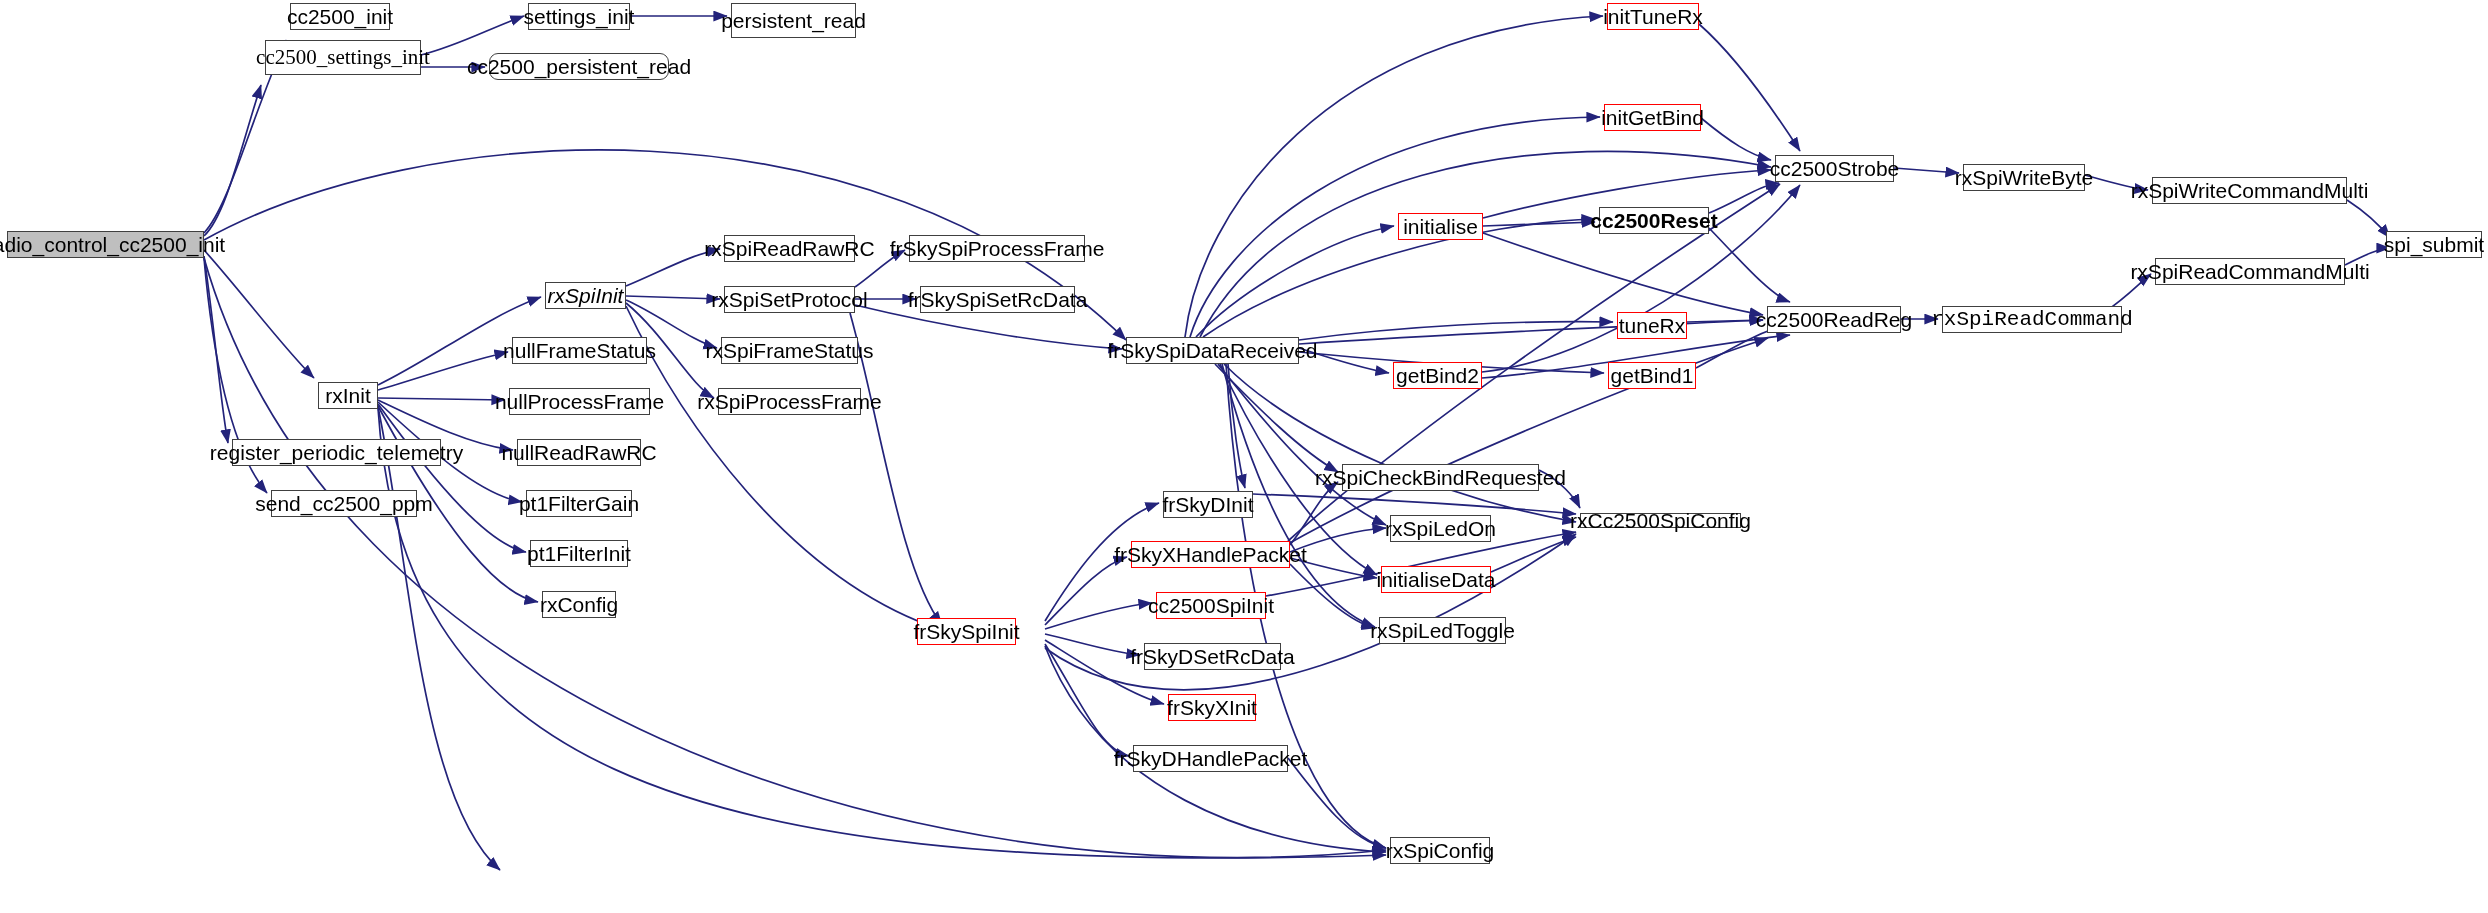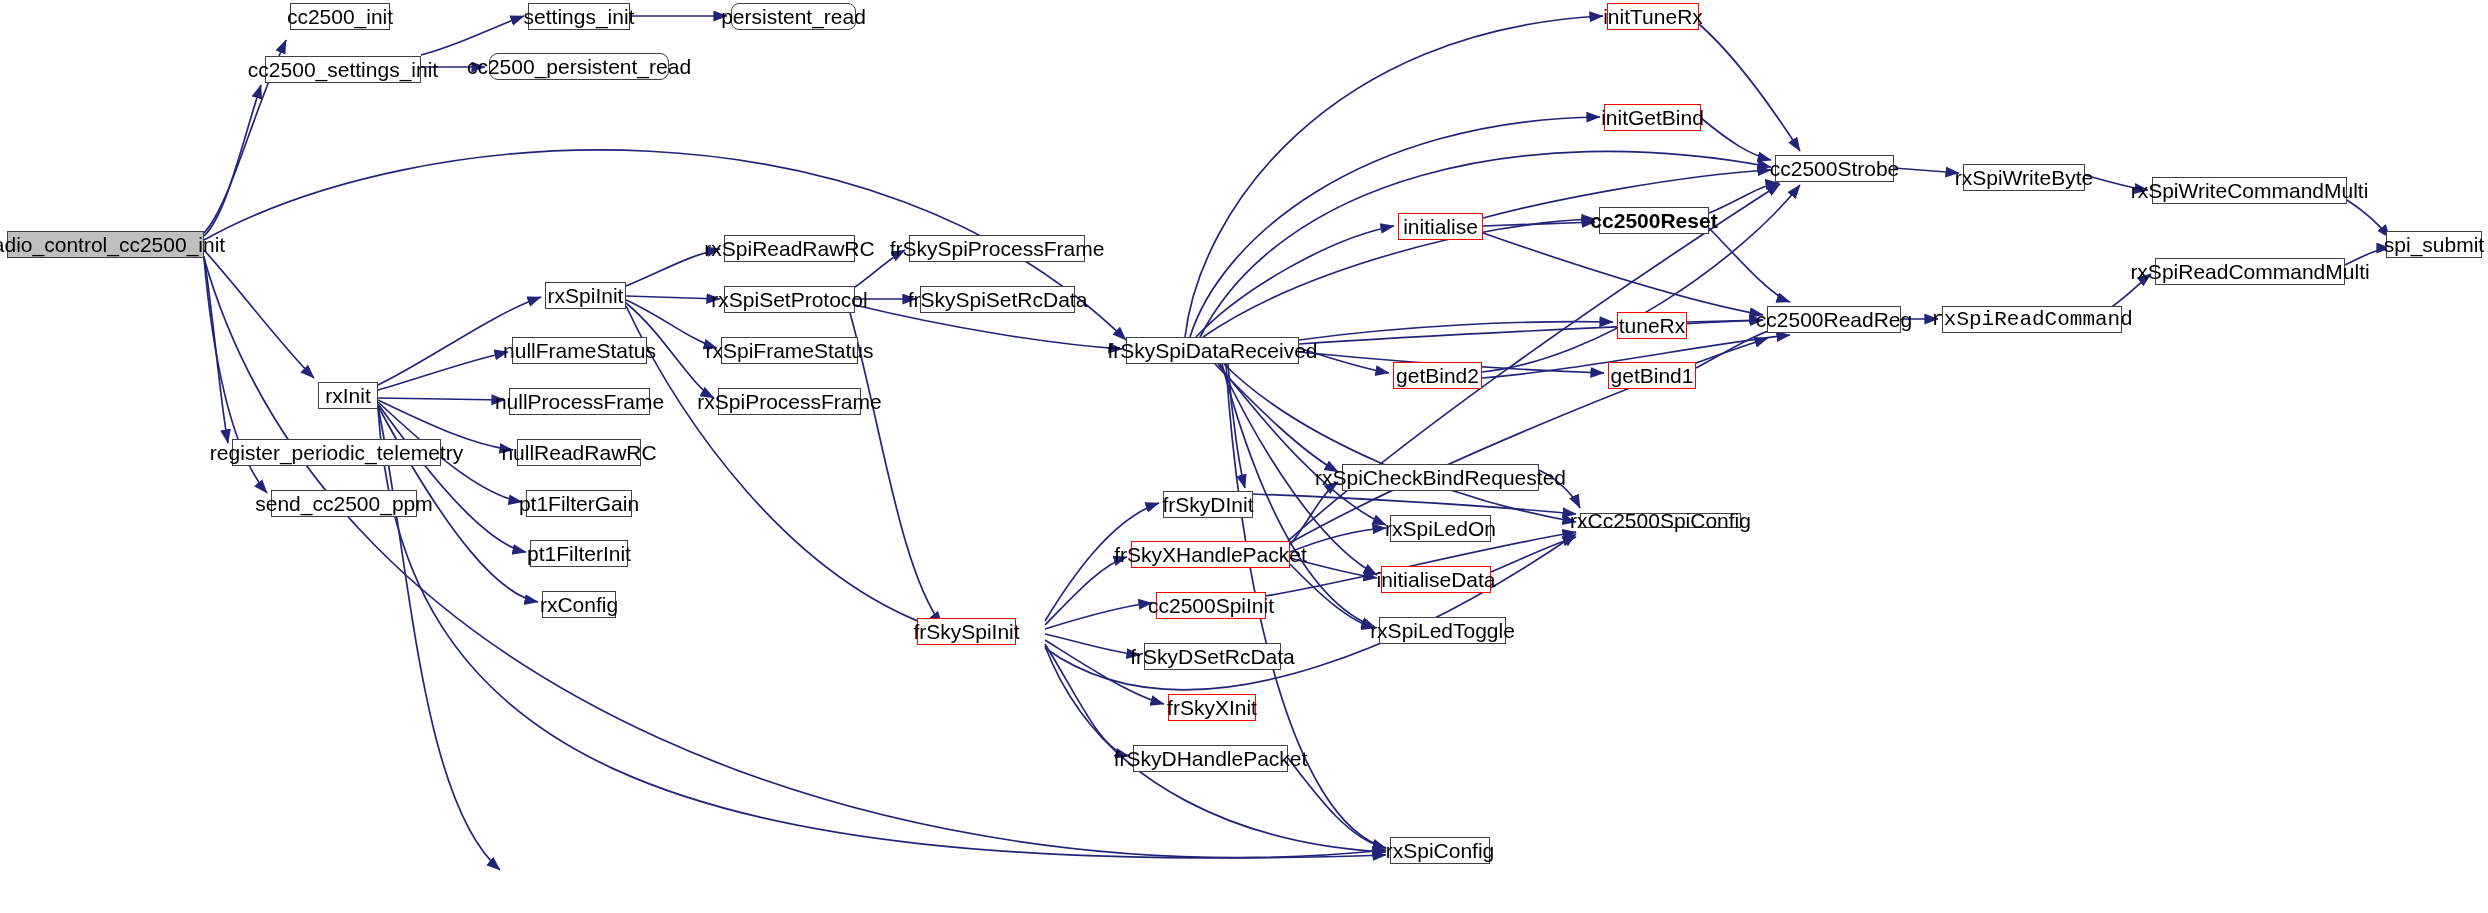--- a/index.html
+++ b/index.html
@@ -138,42 +138,42 @@
         <path d="M 1253,494 C 1350,498 1480,505 1576,514" marker-end="url(#arrow)" stroke="#23237a"></path>
       </g>
   </svg>
   <div id="node-layer">
       <div class="node root" style="left: 7px; top: 231px; width: 197px; height: 27px;">
         <span>radio_control_cc2500_init</span>
       </div>
       <div class="node" style="left: 290px; top: 3px; width: 100px; height: 27px;">
         <span>cc2500_init</span>
       </div>
-      <div class="node" style="left: 265px; top: 56px; width: 156px; height: 27px;">
+      <div class="node" style="left: 265px; top: 40px; width: 156px; height: 35px; font-family: Liberation Serif, serif;">
         <span>cc2500_settings_init</span>
       </div>
       <div class="node" style="left: 528px; top: 3px; width: 102px; height: 27px;">
         <span>settings_init</span>
       </div>
       <div class="node" style="left: 489px; top: 53px; width: 180px; height: 27px; border-radius: 9px;">
         <span>cc2500_persistent_read</span>
       </div>
-      <div class="node" style="left: 731px; top: 3px; width: 125px; height: 27px; border-radius: 8px;">
+      <div class="node" style="left: 731px; top: 3px; width: 125px; height: 35px;">
         <span>persistent_read</span>
       </div>
       <div class="node" style="left: 318px; top: 382px; width: 60px; height: 27px;">
         <span>rxInit</span>
       </div>
       <div class="node" style="left: 232px; top: 439px; width: 209px; height: 27px;">
         <span>register_periodic_telemetry</span>
       </div>
       <div class="node" style="left: 271px; top: 490px; width: 146px; height: 27px;">
         <span>send_cc2500_ppm</span>
       </div>
-      <div class="node" style="left: 545px; top: 282px; width: 81px; height: 27px;">
+      <div class="node" style="left: 545px; top: 282px; width: 81px; height: 27px; font-style: italic;">
         <span>rxSpiInit</span>
       </div>
       <div class="node" style="left: 512px; top: 337px; width: 135px; height: 27px;">
         <span>nullFrameStatus</span>
       </div>
       <div class="node" style="left: 509px; top: 388px; width: 141px; height: 27px;">
         <span>nullProcessFrame</span>
       </div>
       <div class="node" style="left: 517px; top: 439px; width: 124px; height: 27px;">
         <span>nullReadRawRC</span>

